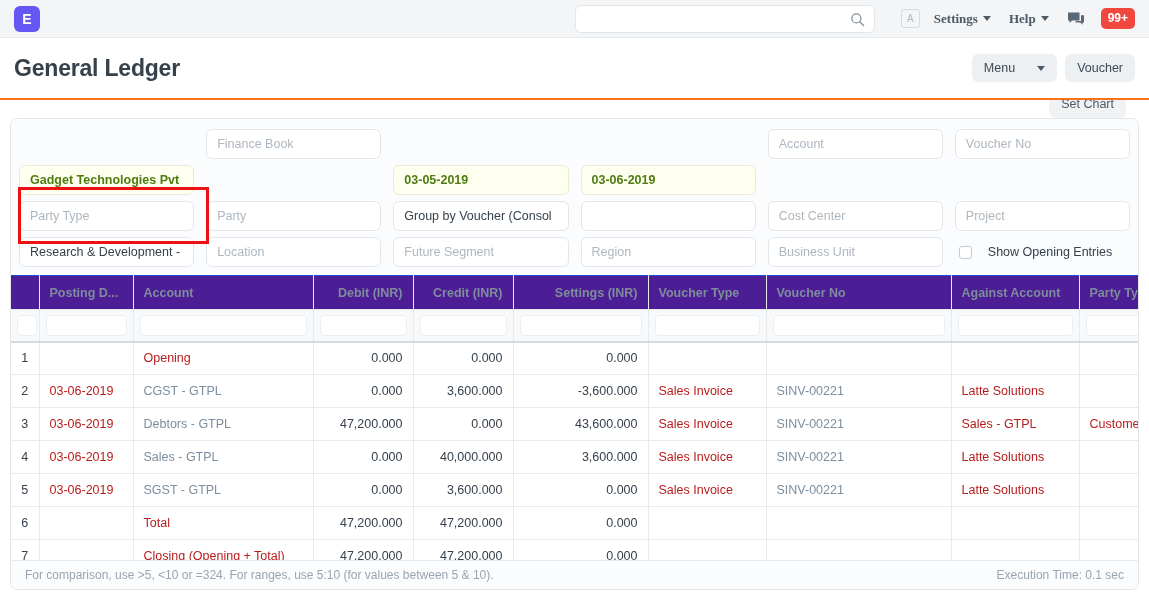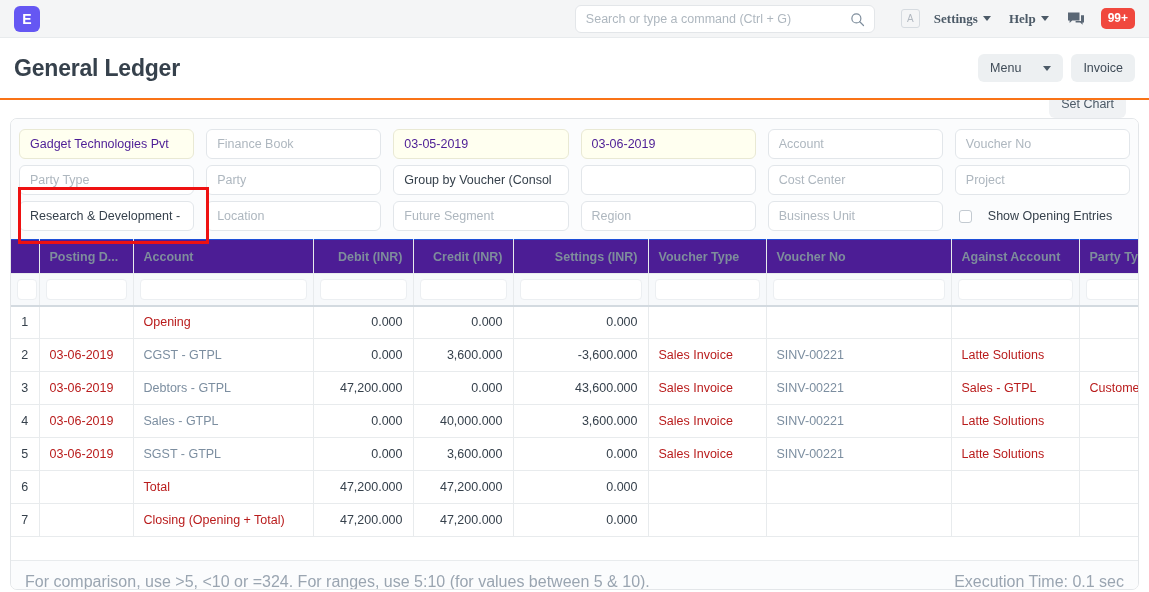--- a/index.html
+++ b/index.html
@@ -180,21 +180,21 @@
     background: #fff;
     display: flex;
     align-items: center;
     padding: 0 10px;
     font-size: 12.5px;
     color: #aeb7bf;
     overflow: hidden;
     white-space: nowrap;
     cursor: text;
   }
-  .fbox.bold { font-weight: normal; color: #4c1d95; background: #fffff0; border-color: #e9e9d4; }
+  .fbox.bold { font-weight: bold; color: #4d7c0f; background: #fffff0; border-color: #e9e9d4; margin-top: 36px; }
   .fbox.plain-filled { color: #36414c; }
   .fcheck {
     display: flex;
     align-items: center;
     gap: 16px;
     font-size: 12.5px;
     color: #36414c;
     height: 30px;
     padding-left: 4px;
     cursor: pointer;
@@ -266,36 +266,36 @@
   td.dark { color: #b91c1c; }
 
   
   .rep-footer {
     position: absolute;
     left: 0; right: 0; bottom: 0;
     height: 29px;
     background: #fbfcfd;
     border-top: 1px solid #e8ebed;
     display: flex;
-    padding: 12px 14px;
-    font-size: 16px;
+    align-items: center;
+    padding: 4px 14px;
+    font-size: 12px;
     color: #9aa5b1;
   }
   .rep-footer .exec { margin-left: auto; }
 </style>
 </head>
 <body>
 
 <div class="navbar">
   <div class="logo">E</div>
 
   <div class="nav-right">
 
     <div class="searchbox">
-      <input type="text" placeholder="Search or type a command (Ctrl + G)" style="">
       <svg class="search-ico" viewBox="0 0 20 20">
         <circle cx="8.5" cy="8.5" r="6" fill="none" stroke="#7e8d9c" stroke-width="1.6"></circle>
         <line x1="13" y1="13" x2="18" y2="18" stroke="#7e8d9c" stroke-width="1.6" stroke-linecap="round"></line>
       </svg>
     </div>
 
     <div class="avatar-sq">A</div>
 
     <div class="nav-link">
       <span>Settings</span>
@@ -318,21 +318,21 @@
   </div>
 </div>
 
 <div class="page-head">
   <div class="page-title">General Ledger</div>
   <div class="head-btns">
     <button class="btn-sec">
       <span>Menu</span>
       <i class="caret"></i>
     </button>
-    <button class="btn-sec">Invoice</button>
+    <button class="btn-sec">Voucher</button>
   </div>
 </div>
 
 <div class="report-wrap">
 
   <div class="chart-strip">
     <button class="btn-setchart">Set Chart</button>
   </div>
 
   <div class="report-card">

